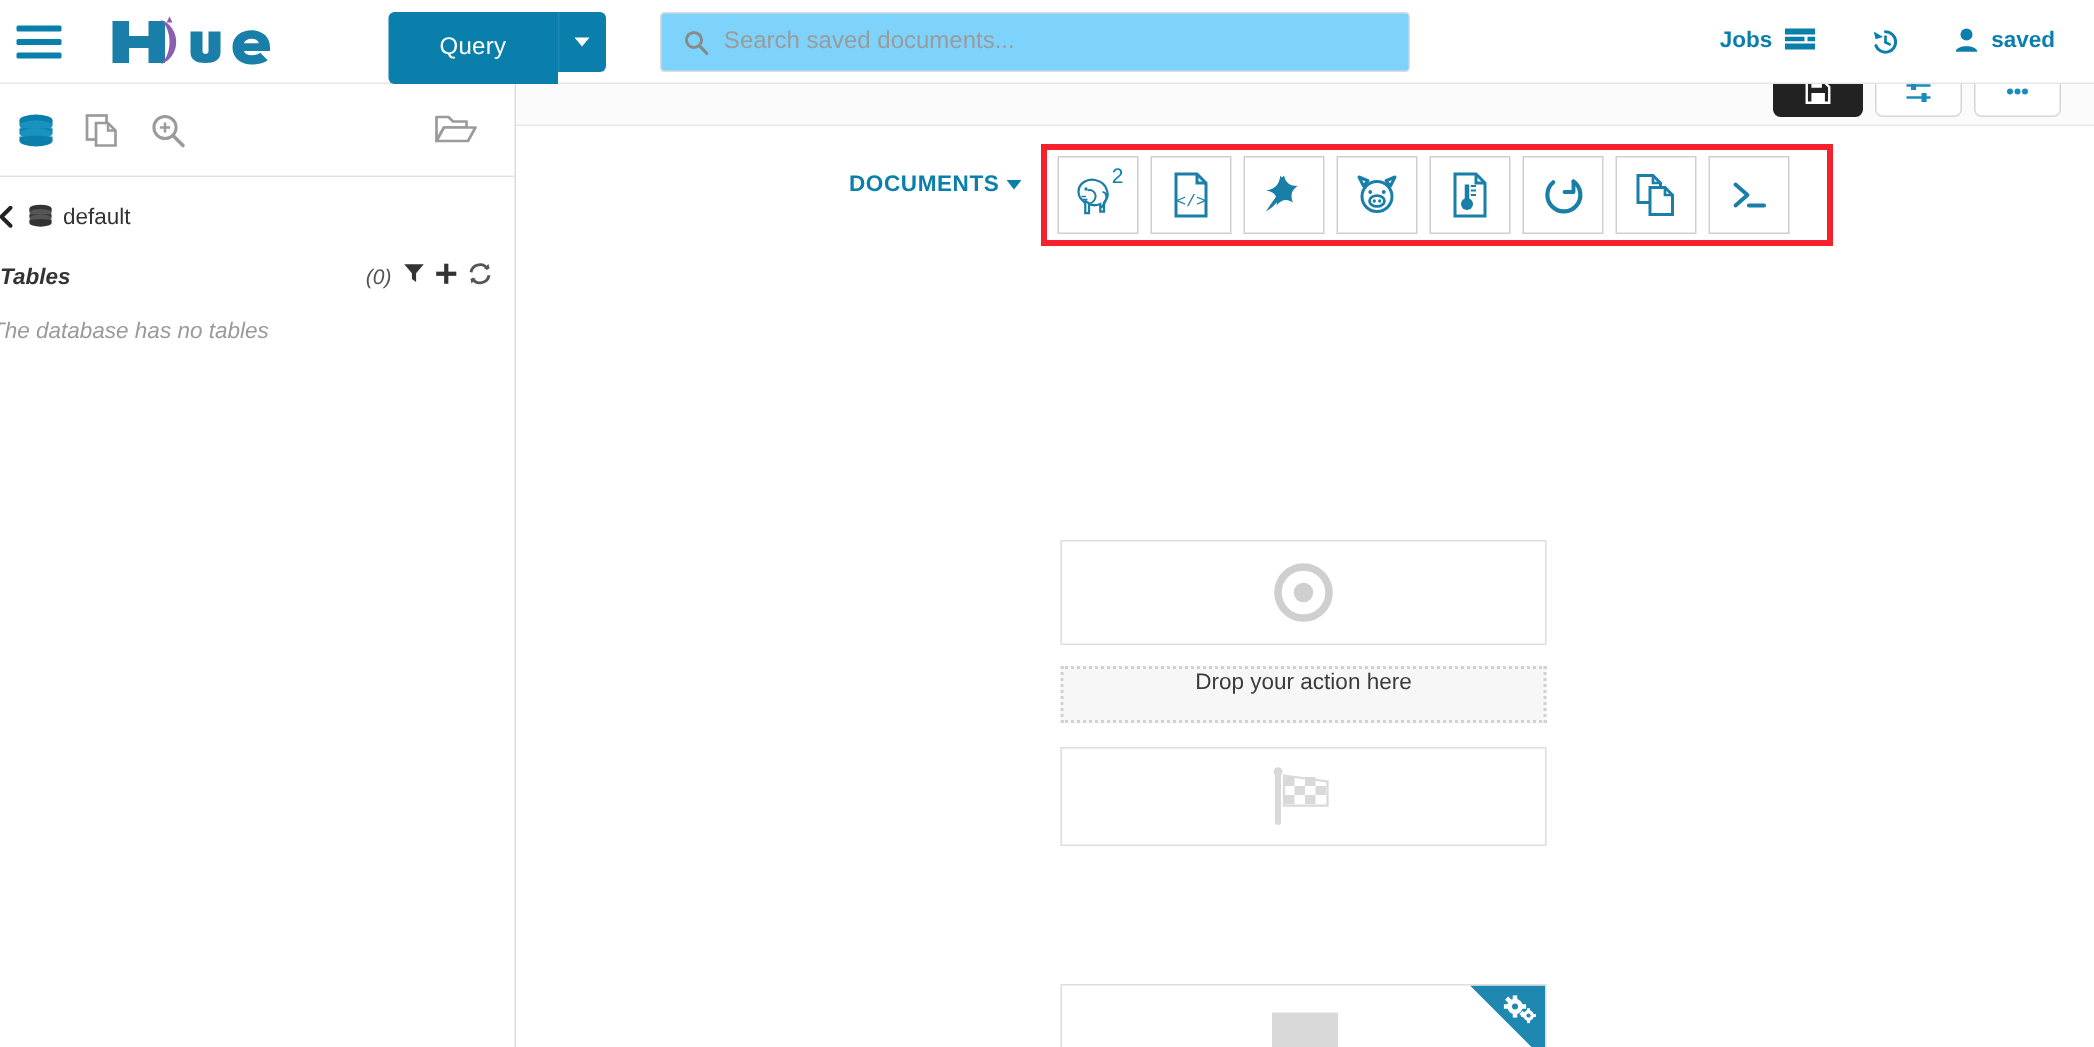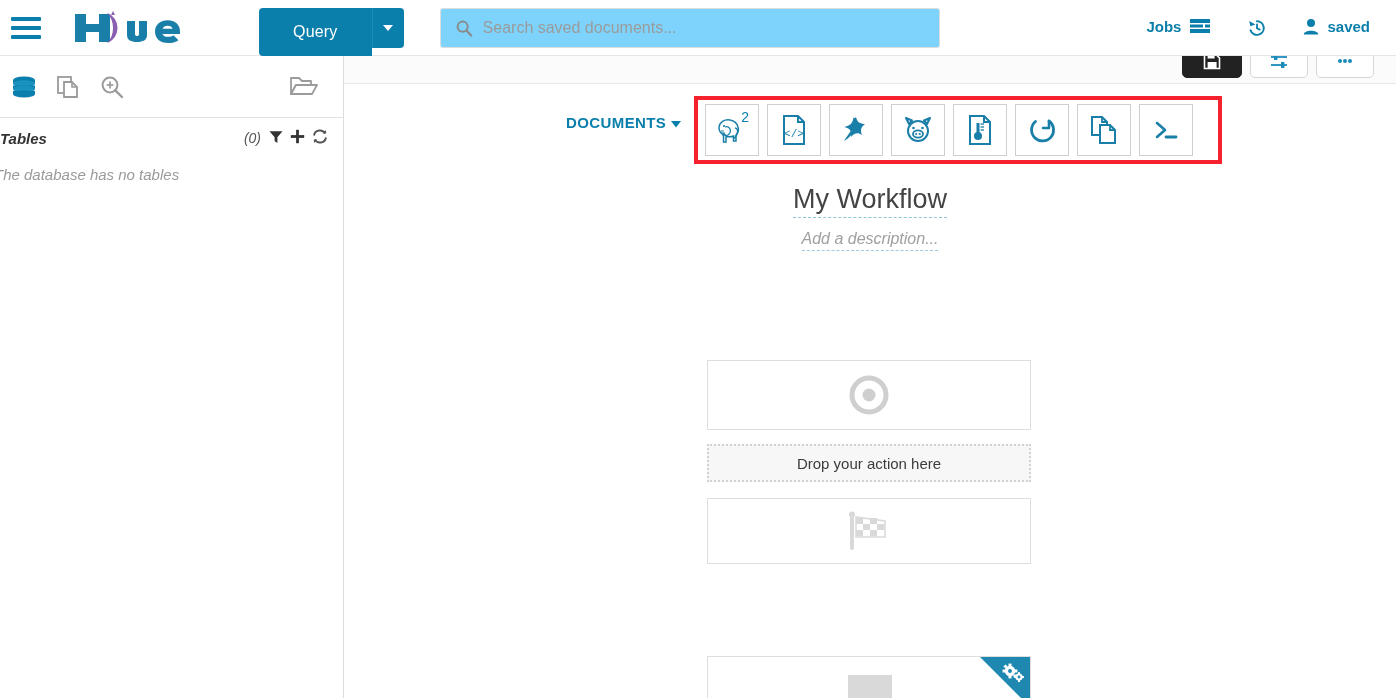--- a/index.html
+++ b/index.html
@@ -191,21 +191,21 @@
     position: absolute; left: 363px; width: 324px;
     border: 1px solid #dedede; background:#fff;
     display:flex; align-items:center; justify-content:center;
   }
   .node.start { top: 304px; height: 70px; }
   .node.end   { top: 442px; height: 66px; }
   .dropzone {
     position:absolute; left: 363px; top: 388px;
     width: 324px; height: 38px;
     border: 2px dotted #d2d2d2; background: #f7f7f7;
-    display:flex; align-items:center; justify-content:center;
+    display:flex; justify-content:center;
     font-size: 15px; color: #3b3b3b;
   }
   .card-bottom {
     position: absolute; left: 363px; top: 600px;
     width: 324px; height: 62px;
     border: 1px solid #dedede; background: #fff; overflow:hidden;
   }
   .card-gray-box {
     position:absolute; left: 140px; top: 18px;
     width: 44px; height: 40px; background: #d9d9d9;
@@ -317,20 +317,37 @@
     </div>
 
     <div class="assist-open-folder">
       <svg width="30" height="26" viewBox="0 0 30 26">
         <path d="M2 21 L2 5 L10 5 L13 8 L22 8 L22 12 L7 12 L2 21 Z" fill="#fff" stroke="#9b9b9b" stroke-width="1.8" stroke-linejoin="round"></path>
         <path d="M7 12 L28 12 L23 21 L2 21 Z" fill="#fff" stroke="#9b9b9b" stroke-width="1.8" stroke-linejoin="round"></path>
       </svg>
     </div>
   </div>
 
+  <div class="assist-db-row">
+    <span class="assist-back">
+      <svg width="12" height="15" viewBox="0 0 12 15">
+        <path d="M9 1.5 L3 7.5 L9 13.5" fill="none" stroke="#222" stroke-width="2.6" stroke-linecap="round" stroke-linejoin="round"></path>
+      </svg>
+    </span>
+    <svg width="18" height="18" viewBox="0 0 18 18">
+      <ellipse cx="9" cy="4" rx="7.4" ry="2.5" fill="#333"></ellipse>
+      <rect x="1.6" y="4" width="14.8" height="2.4" fill="#333"></rect>
+      <ellipse cx="9" cy="6.8" rx="7.4" ry="2.5" fill="#555"></ellipse>
+      <rect x="1.6" y="7.8" width="14.8" height="2.2" fill="#333"></rect>
+      <ellipse cx="9" cy="10.4" rx="7.4" ry="2.5" fill="#555"></ellipse>
+      <rect x="1.6" y="11.4" width="14.8" height="2.2" fill="#333"></rect>
+      <ellipse cx="9" cy="13.6" rx="7.4" ry="2.5" fill="#333"></ellipse>
+    </svg>
+    <span>default</span>
+  </div>
 
   <div class="assist-tables-row">
     <span>Tables</span>
     <span class="count">(0)</span>
     <span class="assist-actions">
       <span>
         <svg width="14" height="14" viewBox="0 0 14 14">
             <path d="M0.5 1.2 L13.5 1.2 L8.4 7.2 L8.4 13 L5.6 11 L5.6 7.2 Z" fill="#333"></path>
           </svg>
       </span>
@@ -465,24 +482,20 @@
       <div class="doc-tile">
         <svg width="30" height="26" viewBox="0 0 30 26">
           <path d="M6 6 L14 13 L6 20" fill="none" stroke="#1a7fa8" stroke-width="2.6" stroke-linecap="round" stroke-linejoin="round"></path>
           <line x1="15" y1="20" x2="25" y2="20" stroke="#1a7fa8" stroke-width="2.8" stroke-linecap="round"></line>
         </svg>
       </div>
 
     </div>
   </div>
 
-  <div class="wf-title-wrap">
-    <div class="wf-title">My Workflow</div>
-    <div class="wf-desc">Add a description...</div>
-  </div>
 
   <div class="canvas">
 
     <div class="node start">
       <svg width="42" height="42" viewBox="0 0 42 42">
         <circle cx="21" cy="21" r="17" fill="none" stroke="#cfcfcf" stroke-width="5"></circle>
         <circle cx="21" cy="21" r="6.5" fill="#cfcfcf"></circle>
       </svg>
     </div>
 

